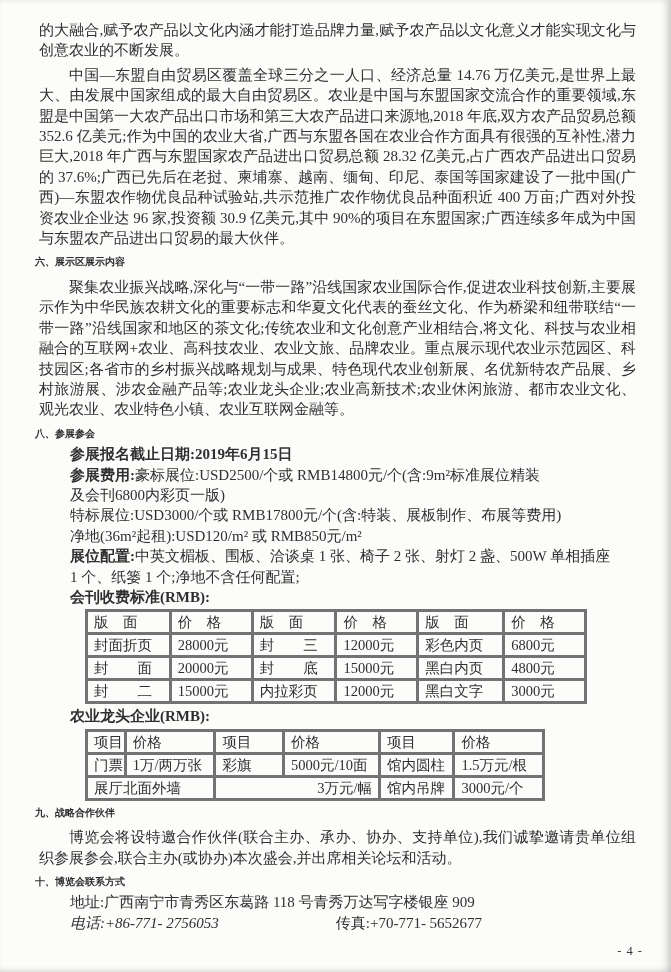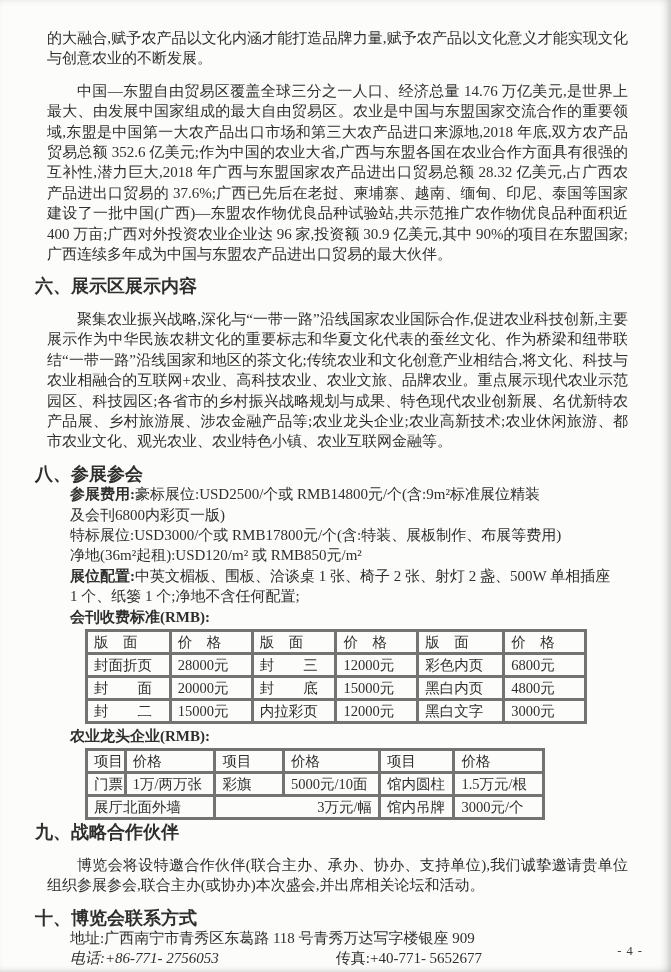--- a/index.html
+++ b/index.html
@@ -11,23 +11,23 @@
     font-family:"Liberation Serif","DejaVu Serif",serif;
     color:#2f2f2f;
     box-shadow:inset -6px 0 8px -3px rgba(0,0,0,.22), inset 0 -4px 6px -3px rgba(0,0,0,.10);
   }
   .content{
     padding:16px 31px 0 35px;
     font-size:15px;
     line-height:20.4px;
     text-align:justify;
   }
-  p.para{margin:12px;text-indent:2em;}
+  p.para{margin:4px;text-indent:2em;}
   p.para.cont{text-indent:0;}
-  .heading{margin:0;font-size:18px;font-weight:bold;line-height:20.4px;}
+  .heading{margin:0;font-size:10px;font-weight:bold;line-height:20.4px;}
   .sub{margin-left:35px;}
   .bold{font-weight:bold;}
   .tbl{border-collapse:collapse;font-size:14.5px;table-layout:fixed;}
   .tbl td{border:3px solid #737373;padding:0 6px;line-height:20px;overflow:hidden;white-space:nowrap;}
   .tbl1{width:502px;margin:2px 0 2px 50px;}
   .tbl2{width:460px;margin:2px 0 2px 50px;}
   .center{text-align:right;}
   .contact-row .left-pair{display:inline-block;width:262px;font-style:italic;}
   .pagenum{
     position:absolute;right:28px;bottom:13px;
@@ -40,20 +40,21 @@
 <div class="page">
   <div class="content">
 
     <p class="para cont">的大融合,赋予农产品以文化内涵才能打造品牌力量,赋予农产品以文化意义才能实现文化与创意农业的不断发展。</p>
     <p class="para">中国—东盟自由贸易区覆盖全球三分之一人口、经济总量 14.76 万亿美元,是世界上最大、由发展中国家组成的最大自由贸易区。农业是中国与东盟国家交流合作的重要领域,东盟是中国第一大农产品出口市场和第三大农产品进口来源地,2018 年底,双方农产品贸易总额 352.6 亿美元;作为中国的农业大省,广西与东盟各国在农业合作方面具有很强的互补性,潜力巨大,2018 年广西与东盟国家农产品进出口贸易总额 28.32 亿美元,占广西农产品进出口贸易的 37.6%;广西已先后在老挝、柬埔寨、越南、缅甸、印尼、泰国等国家建设了一批中国(广西)—东盟农作物优良品种试验站,共示范推广农作物优良品种面积近 400 万亩;广西对外投资农业企业达 96 家,投资额 30.9 亿美元,其中 90%的项目在东盟国家;广西连续多年成为中国与东盟农产品进出口贸易的最大伙伴。</p>
 
     <h2 class="heading">六、展示区展示内容</h2>
     <p class="para">聚集农业振兴战略,深化与“一带一路”沿线国家农业国际合作,促进农业科技创新,主要展示作为中华民族农耕文化的重要标志和华夏文化代表的蚕丝文化、作为桥梁和纽带联结“一带一路”沿线国家和地区的茶文化;传统农业和文化创意产业相结合,将文化、科技与农业相融合的互联网+农业、高科技农业、农业文旅、品牌农业。重点展示现代农业示范园区、科技园区;各省市的乡村振兴战略规划与成果、特色现代农业创新展、名优新特农产品展、乡村旅游展、涉农金融产品等;农业龙头企业;农业高新技术;农业休闲旅游、都市农业文化、观光农业、农业特色小镇、农业互联网金融等。</p>
 
     <h2 class="heading">八、参展参会</h2>
+    <div class="sub bold">参展报名截止日期:2019年6月15日</div>
     <div class="sub"><span class="bold">参展费用:</span><span>豪标展位:USD2500/个或 RMB14800元/个(含:9m²标准展位精装</span></div>
     <div class="sub">及会刊6800内彩页一版)</div>
     <div class="sub">特标展位:USD3000/个或 RMB17800元/个(含:特装、展板制作、布展等费用)</div>
     <div class="sub">净地(36m²起租):USD120/m² 或 RMB850元/m²</div>
     <div class="sub"><span class="bold">展位配置:</span><span>中英文楣板、围板、洽谈桌 1 张、椅子 2 张、射灯 2 盏、500W 单相插座</span></div>
     <div class="sub">1 个、纸篓 1 个;净地不含任何配置;</div>
     <div class="sub bold">会刊收费标准(RMB):</div>
 
     <table class="tbl tbl1">
       <colgroup>
@@ -137,19 +138,19 @@
     </tbody>
       </table>
 
     <h2 class="heading">九、战略合作伙伴</h2>
     <p class="para">博览会将设特邀合作伙伴(联合主办、承办、协办、支持单位),我们诚挚邀请贵单位组织参展参会,联合主办(或协办)本次盛会,并出席相关论坛和活动。</p>
 
     <h2 class="heading">十、博览会联系方式</h2>
     <div class="sub"><span>地址:</span><span>广西南宁市青秀区东葛路 118 号青秀万达写字楼银座 909</span></div>
     <div class="sub contact-row">
       <span class="left-pair"><span>电话:</span><span>+86-771- 2756053</span></span>
-      <span><span>传真:</span><span>+40-771- 5652677</span></span>
+      <span><span>传真:</span><span>+70-771- 5652677</span></span>
     </div>
 
   </div>
 
   <div class="pagenum">- 4 -</div>
 </div>
 
 </body></html>

